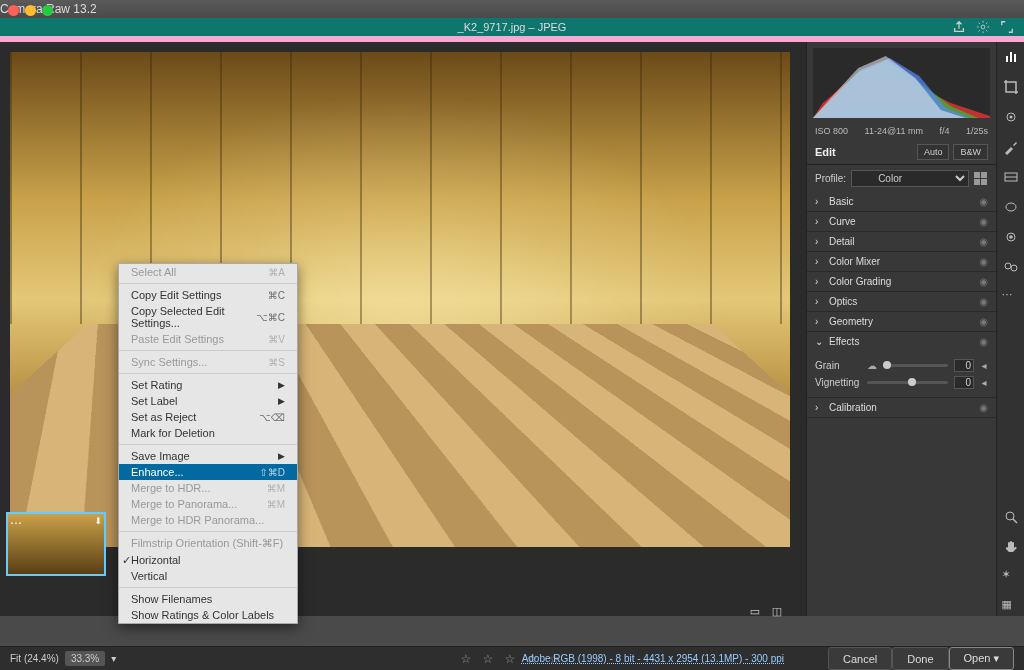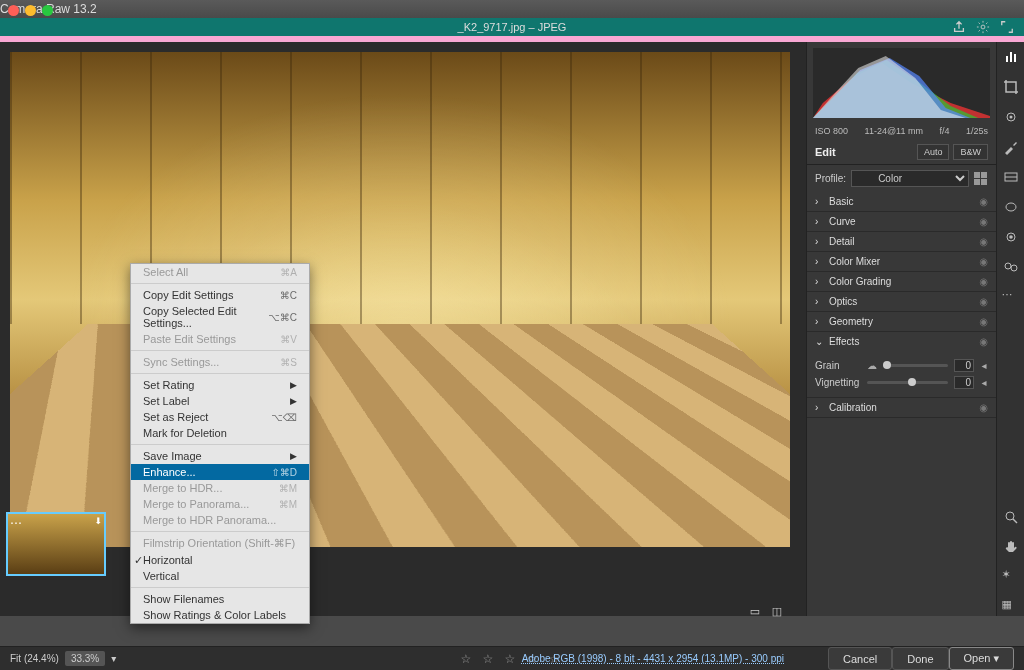--- a/index.html
+++ b/index.html
@@ -59,21 +59,21 @@
   .thumb .menu3{ position:absolute; top:2px; left:2px; font-size:12px; color:#fff;}
   .footerbar{ position:absolute; bottom:0; left:0; right:0; height:24px; background:#2e2e2e; display:flex; align-items:center; padding:0 10px; border-top:1px solid #222;}
   .fitbox{ display:flex; align-items:center; gap:6px; font-size:10px;}
   .fitbox .active{ background:#555; padding:2px 6px; border-radius:2px;}
   .stars{ position:absolute; left:50%; transform:translateX(-50%); font-size:12px; color:#999; letter-spacing:4px;}
   .metatext{ position:absolute; right:240px; font-size:10px; color:#9cf; text-decoration:underline dotted;}
   .btns { margin-left:auto; display:flex; }
   .btn { padding:4px 14px; border:1px solid #555; background:#3a3a3a; color:#ddd; font-size:11px; border-radius:3px; cursor:pointer;}
   .btn.primary{ border-color:#888;}
   
-  .ctxmenu{ position:absolute; left:130px; bottom:-8px; width:180px; background:#e6e6e6; color:#333; border:1px solid #aaa; box-shadow:0 4px 12px rgba(0,0,0,0.5); font-size:11px; z-index:100;}
+  .ctxmenu{ position:absolute; left:118px; bottom:-8px; width:180px; background:#e6e6e6; color:#333; border:1px solid #aaa; box-shadow:0 4px 12px rgba(0,0,0,0.5); font-size:11px; z-index:100;}
   .ctxmenu .mi{ display:flex; justify-content:space-between; align-items:center; padding:2px 12px; cursor:default;}
   .ctxmenu .mi.disabled{ color:#999;}
   .ctxmenu .mi.highlighted{ background:#0369a1; color:#fff;}
   .ctxmenu .sep{ height:1px; background:#ccc; margin:3px 0; padding:0;}
   .ctxmenu .sc{ font-size:10px; color:inherit; opacity:0.7;}
   .ctxmenu .sub{ font-size:9px;}
   .ctxmenu .check{ position:absolute; left:3px;}
   svg{ display:block;}
 </style>
 </head>

